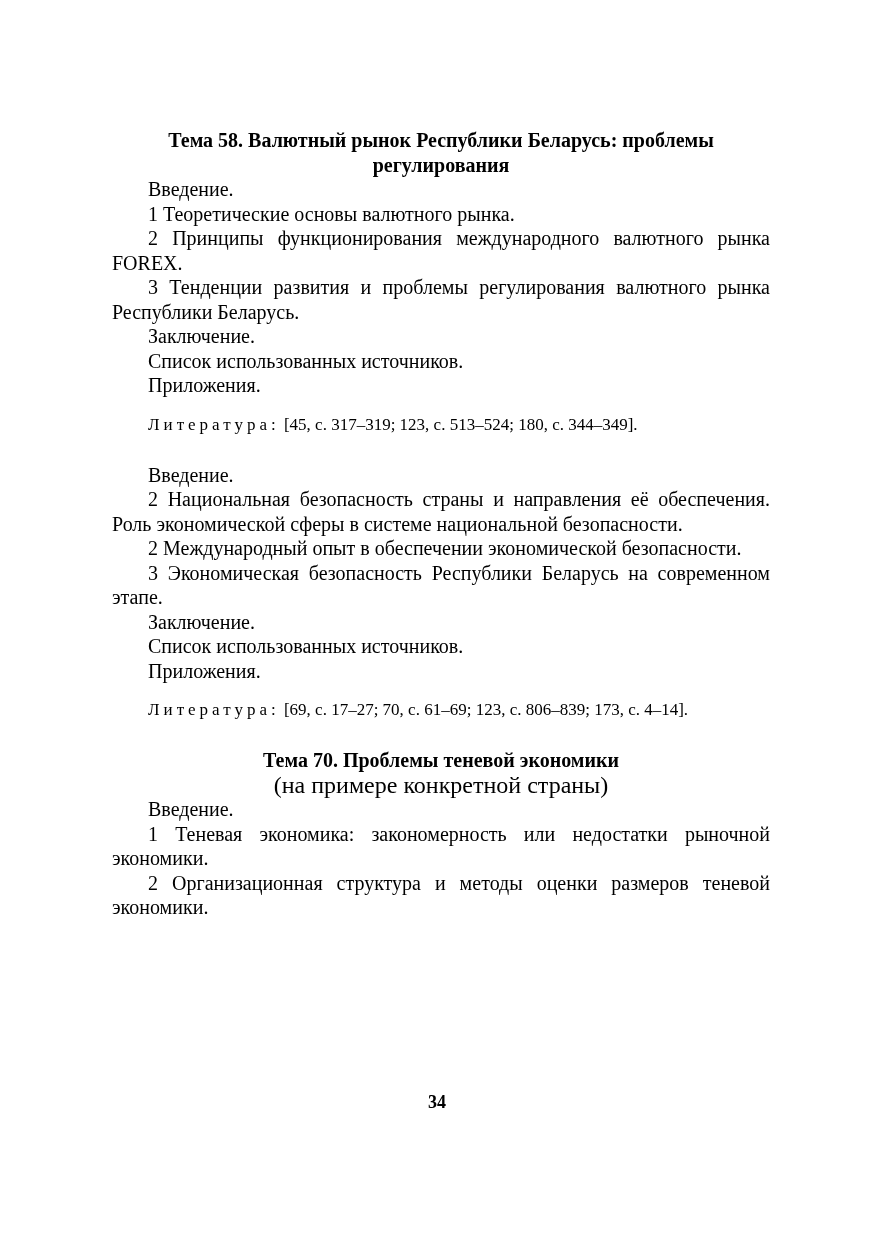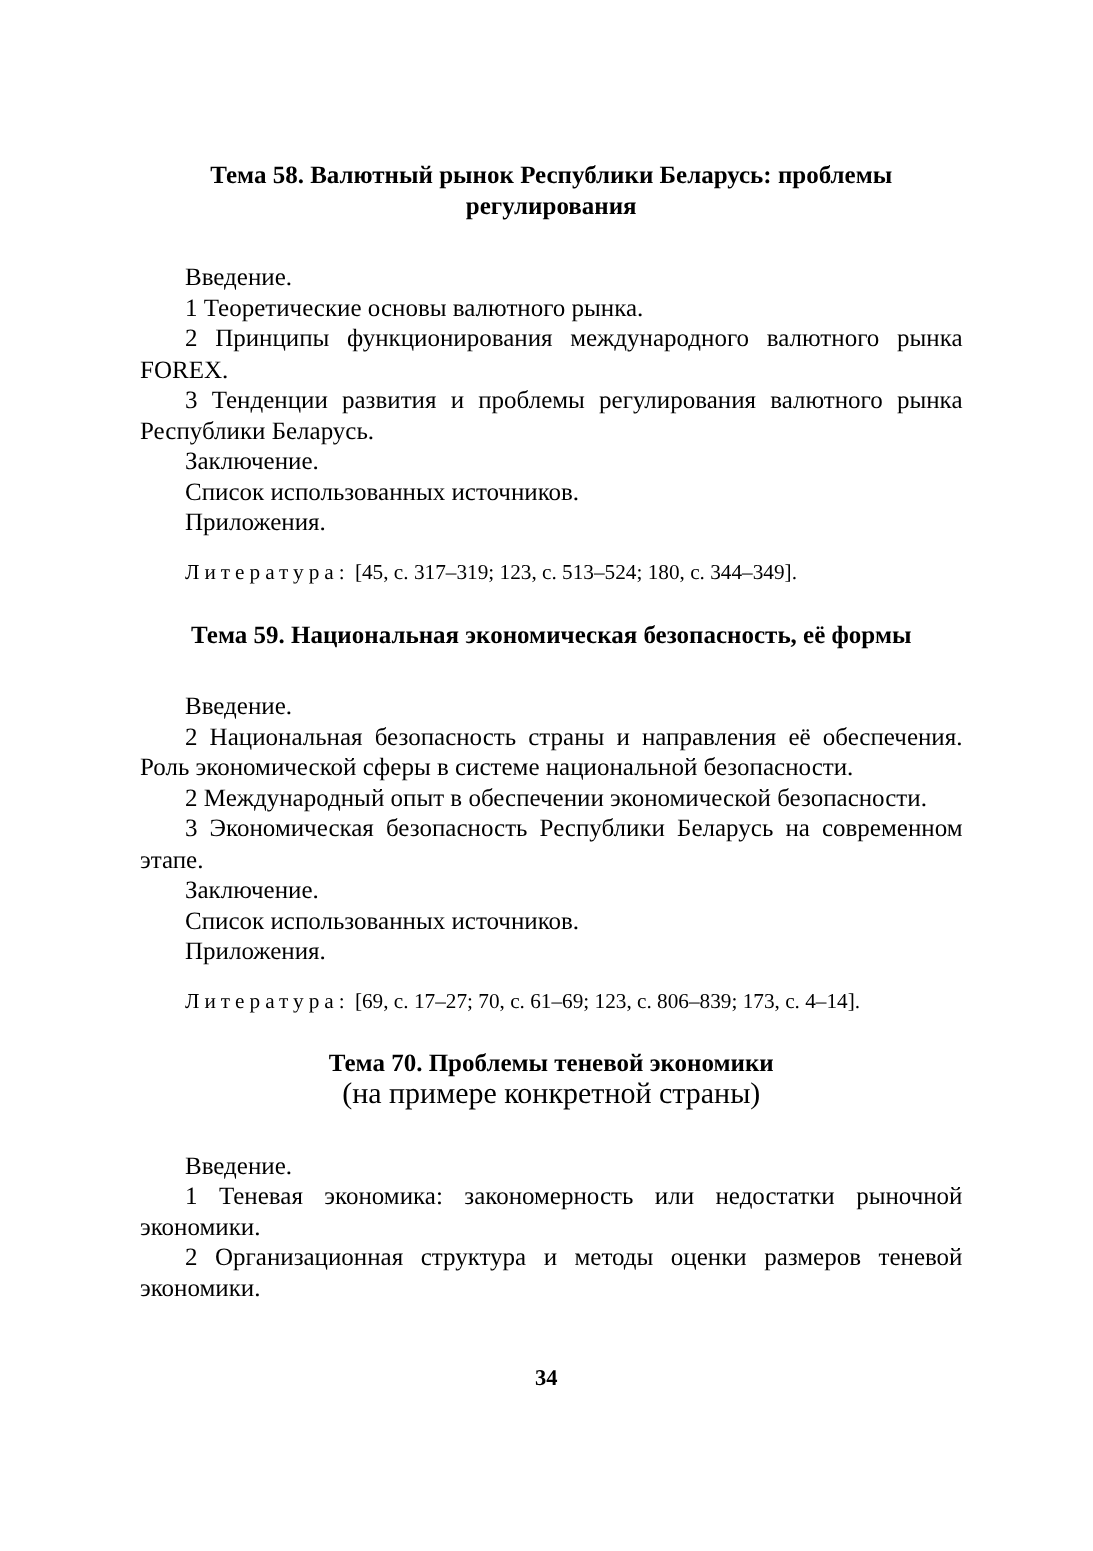--- a/index.html
+++ b/index.html
@@ -30,21 +30,21 @@
     text-align: center;
   }
   .topic-subtitle {
     margin: 0;
     font-size: 24px;
     line-height: 24.5px;
     font-weight: normal;
     text-align: center;
   }
   .topic-items {
-    margin-top: 33px;
+    margin-top: 0;
   }
   .para {
     margin: 0;
     font-size: 20px;
     line-height: 24.5px;
     text-align: justify;
     text-indent: 36px;
     hyphens: auto;
     -webkit-hyphens: auto;
   }
@@ -90,21 +90,20 @@
         <p class="para">Список использованных источников.</p>
         <p class="para">Приложения.</p>
       </div>
       <p class="literature">
         <span class="lit-label">Литература:</span>
         <span class="lit-refs">[45, с. 317–319; 123, с. 513–524; 180, с. 344–349].</span>
       </p>
     </section>
 
     <section class="topic">
-      <h2 class="topic-title">Тема 59. Национальная экономическая безопасность, её формы</h2>
       <div class="topic-items">
         <p class="para">Введение.</p>
         <p class="para">2 Национальная безопасность страны и направления её обеспечения. Роль экономической сферы в системе национальной безопасности.</p>
         <p class="para">2 Международный опыт в обеспечении экономической безопасности.</p>
         <p class="para">3 Экономическая безопасность Республики Беларусь на современном этапе.</p>
         <p class="para">Заключение.</p>
         <p class="para">Список использованных источников.</p>
         <p class="para">Приложения.</p>
       </div>
       <p class="literature">

